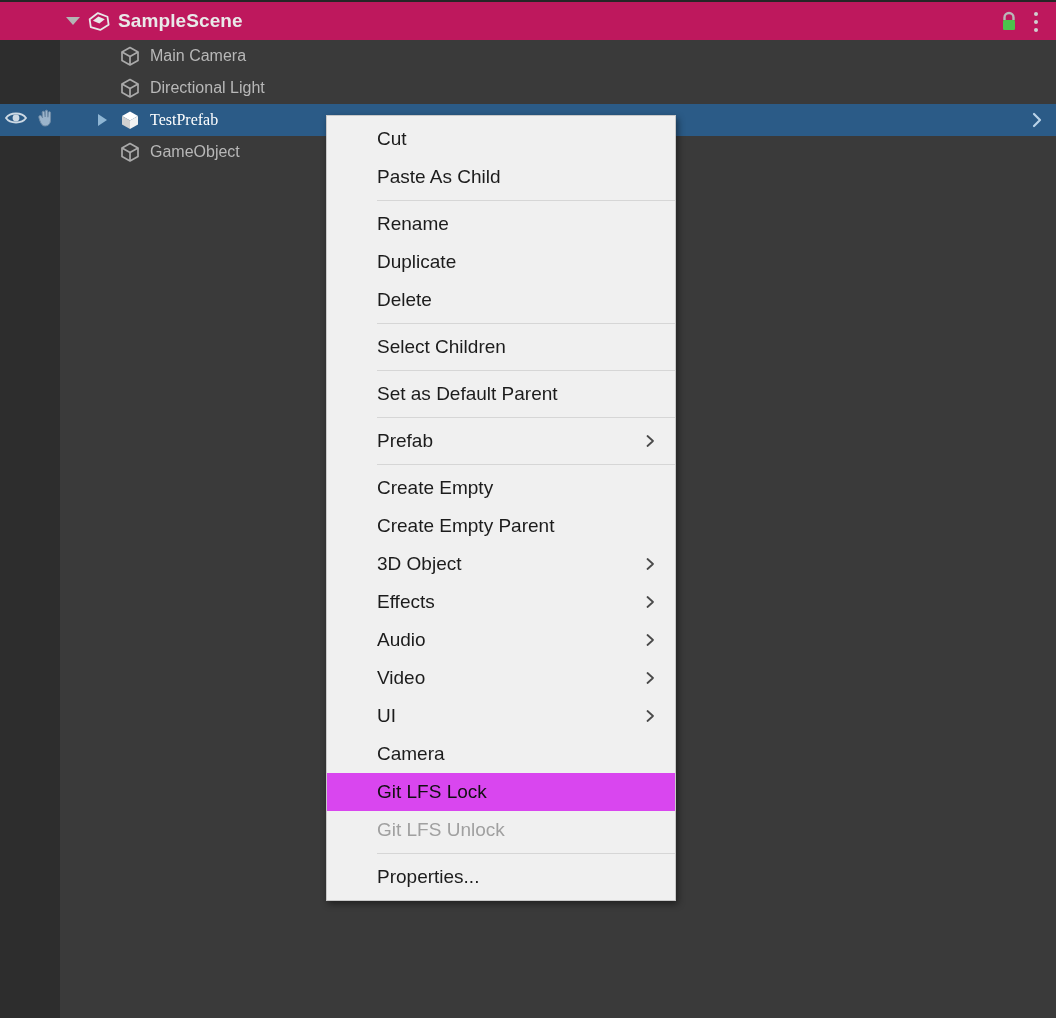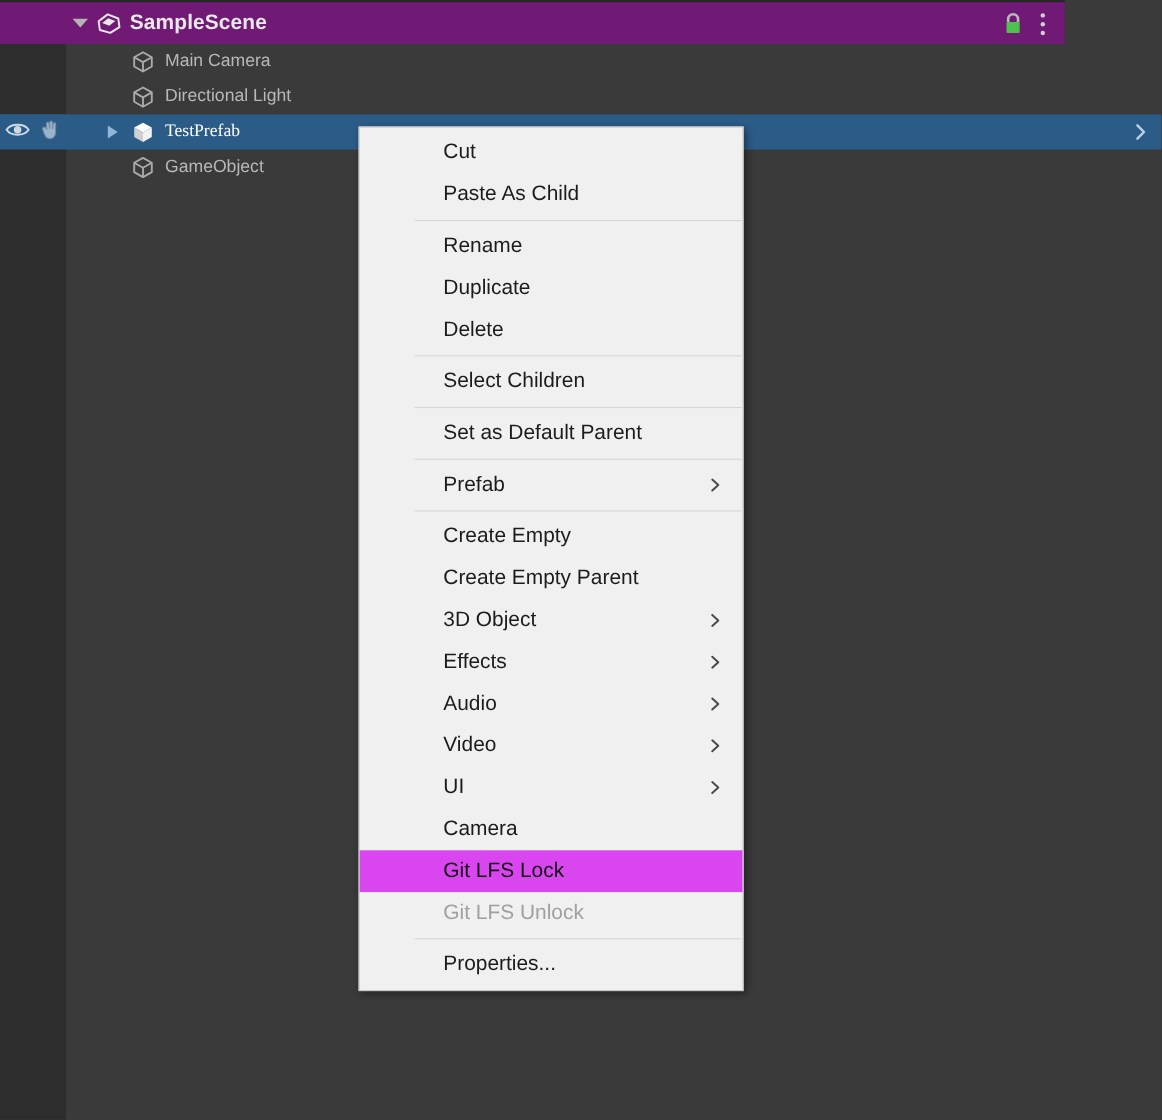--- a/index.html
+++ b/index.html
@@ -35,23 +35,23 @@
     top: 40px;
     width: 60px;
     height: 978px;
     background: #2d2d2d;
   }
 
   
   .scene-header {
     position: absolute;
     left: 0; top: 0;
-    width: 968px;
+    width: 1056px;
     height: 40px;
-    background: #701a75;
+    background: #be185d;
     border-top: 2px solid #262626;
     display: flex;
     align-items: center;
   }
   .scene-header .foldout {
     position: absolute;
     left: 64px;
     width: 18px; height: 18px;
     display: flex; align-items: center; justify-content: center;
   }
@@ -164,21 +164,21 @@
     background: #f0f0f0;
     border: 1px solid #c8c8c8;
     box-shadow: 2px 3px 7px rgba(0,0,0,0.45);
     padding: 4px 0 4px 0;
   }
   .mi {
     position: relative;
     height: 38px;
     display: flex;
     align-items: center;
-    padding-left: 76px;
+    padding-left: 50px;
     padding-right: 14px;
     font-size: 19px;
     color: #1c1c1c;
     white-space: nowrap;
   }
   .mi.disabled { color: #a0a0a0; }
   .mi.highlighted { background: #d946ef; color: #101010; }
   .mi .submenu-arrow {
     position: absolute;
     right: 18px;

